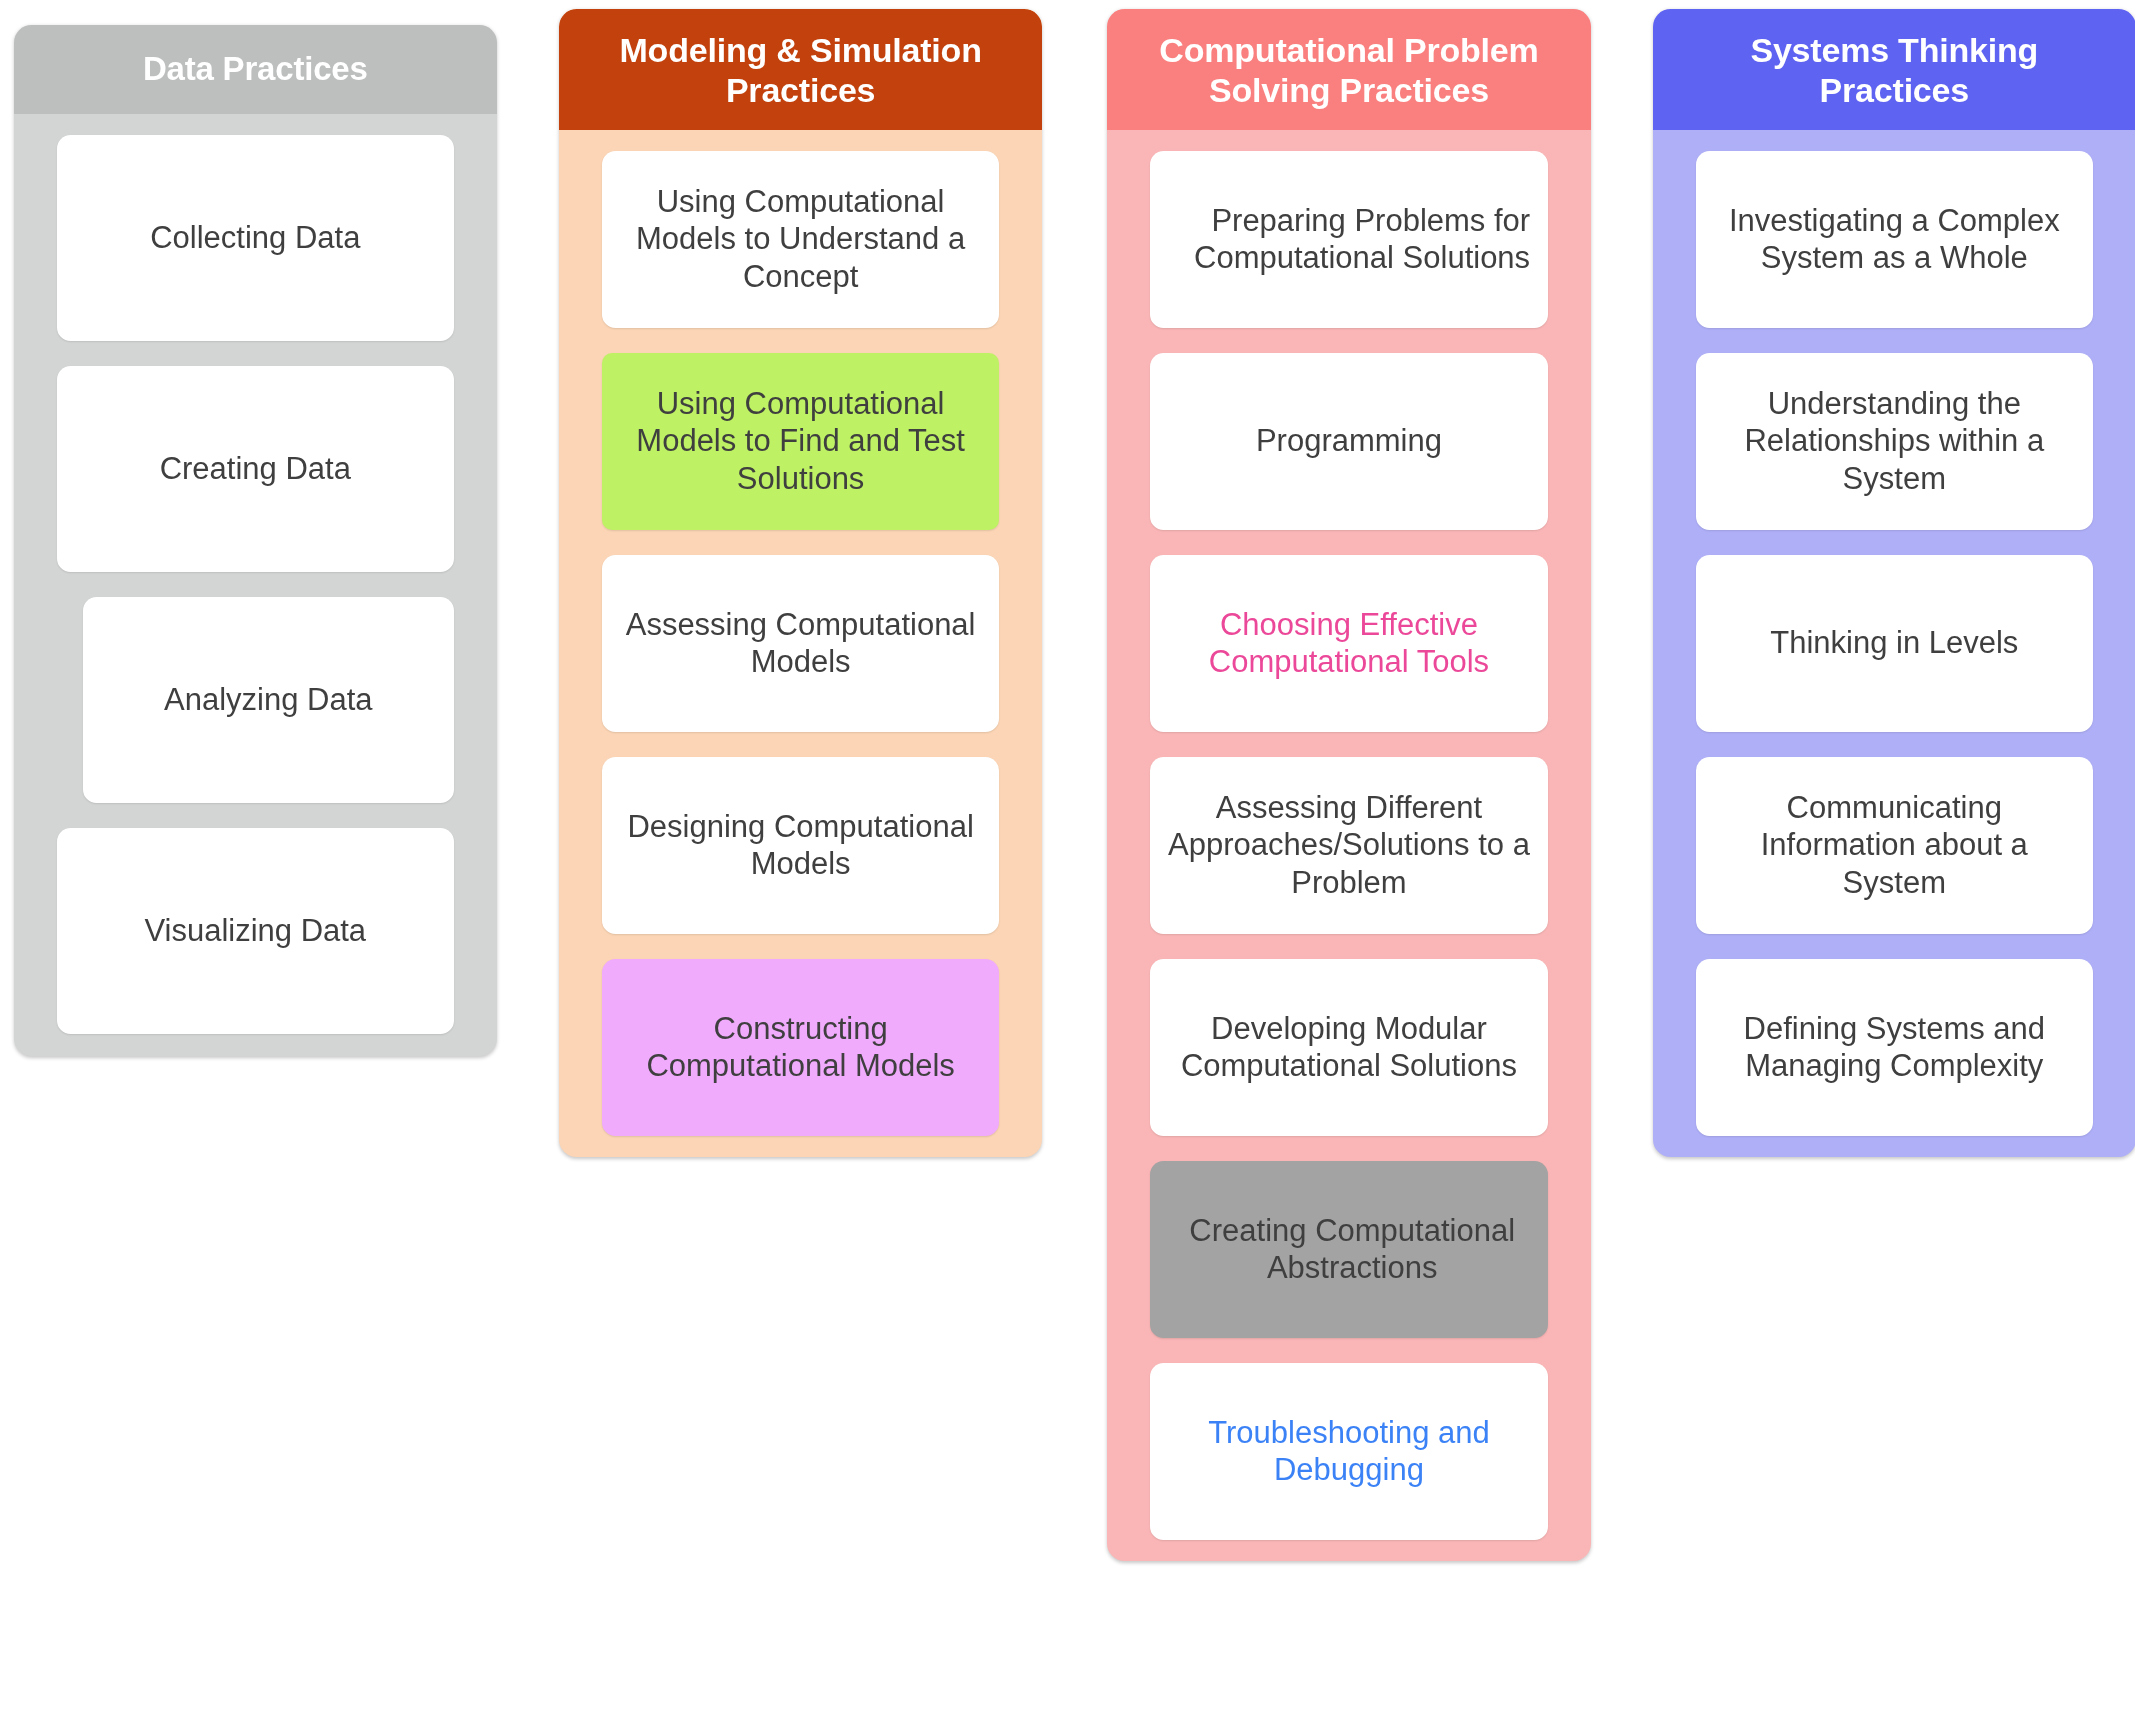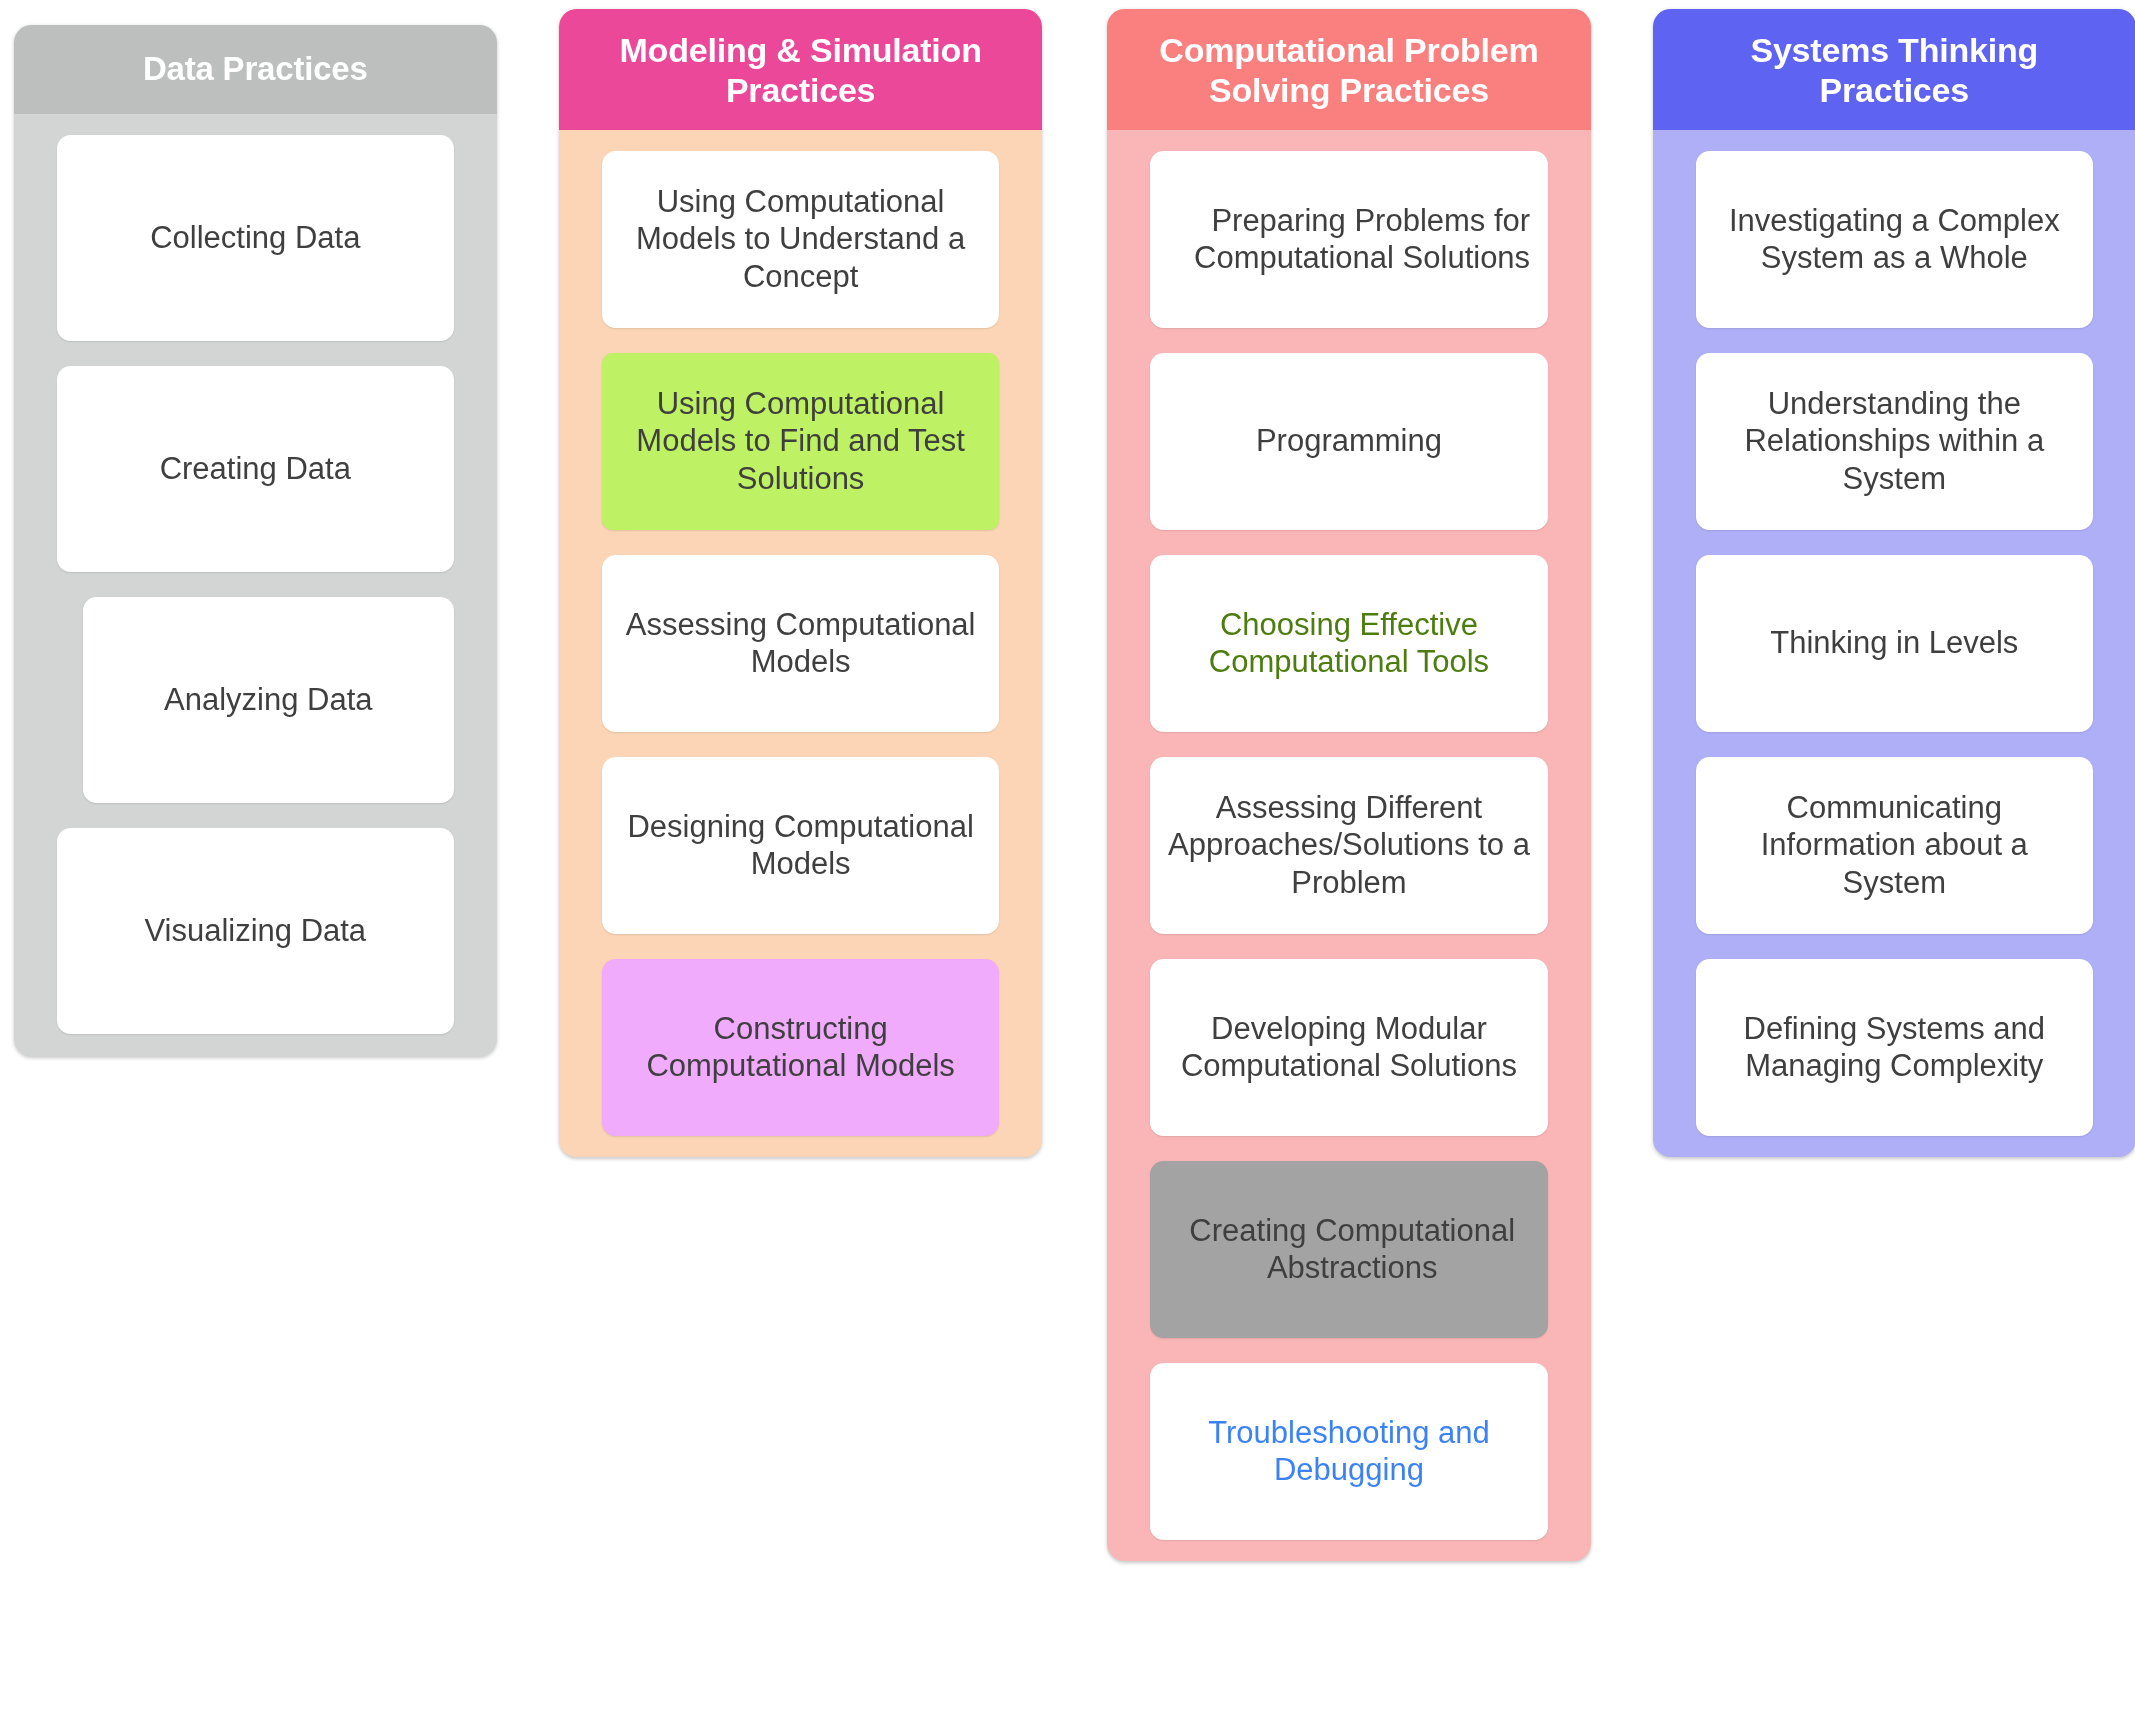--- a/index.html
+++ b/index.html
@@ -104,21 +104,21 @@
           </div>
           <div class="card tall-4" style="background: rgb(255, 255, 255); color: rgb(63, 63, 63); margin-left: 26px;">
             <span>Analyzing Data</span>
           </div>
           <div class="card tall-4" style="background: rgb(255, 255, 255); color: rgb(63, 63, 63);">
             <span>Visualizing Data</span>
           </div>
         </div>
       </div>
       <div class="column col-1" style="background: rgb(251, 213, 181);">
-        <div class="col-header" style="background: #ec4899;">Modeling &amp; Simulation Practices</div>
+        <div class="col-header" style="background: #c2410c;">Modeling &amp; Simulation Practices</div>
         <div class="col-body">
           <div class="card tall-3" style="background: rgb(255, 255, 255); color: rgb(63, 63, 63);">
             <span>Using Computational Models to Understand a Concept</span>
           </div>
           <div class="card tall-3" style="background: #bef264; color: rgb(63, 63, 63); border-radius: 10px;">
             <span>Using Computational Models to Find and Test Solutions</span>
           </div>
           <div class="card tall-3" style="background: rgb(255, 255, 255); color: rgb(63, 63, 63);">
             <span>Assessing Computational Models</span>
           </div>
@@ -132,21 +132,21 @@
       </div>
       <div class="column col-2" style="background: rgb(250, 182, 182);">
         <div class="col-header" style="background: rgb(249, 128, 127);">Computational Problem Solving Practices</div>
         <div class="col-body">
           <div class="card tall-3" style="background: rgb(255, 255, 255); color: rgb(63, 63, 63); text-align: right;">
             <span>Preparing Problems for Computational Solutions</span>
           </div>
           <div class="card tall-3" style="background: rgb(255, 255, 255); color: rgb(63, 63, 63);">
             <span>Programming</span>
           </div>
-          <div class="card tall-3" style="background: rgb(255, 255, 255); color: #4d7c0f;">
+          <div class="card tall-3" style="background: rgb(255, 255, 255); color: #ec4899;">
             <span>Choosing Effective Computational Tools</span>
           </div>
           <div class="card tall-3" style="background: rgb(255, 255, 255); color: rgb(63, 63, 63);">
             <span>Assessing Different Approaches/Solutions to a Problem</span>
           </div>
           <div class="card tall-3" style="background: rgb(255, 255, 255); color: rgb(63, 63, 63);">
             <span>Developing Modular Computational Solutions</span>
           </div>
           <div class="card tall-3" style="background: #a3a3a3; color: rgb(63, 63, 63); padding-left: 24px;">
             <span>Creating Computational Abstractions</span>

